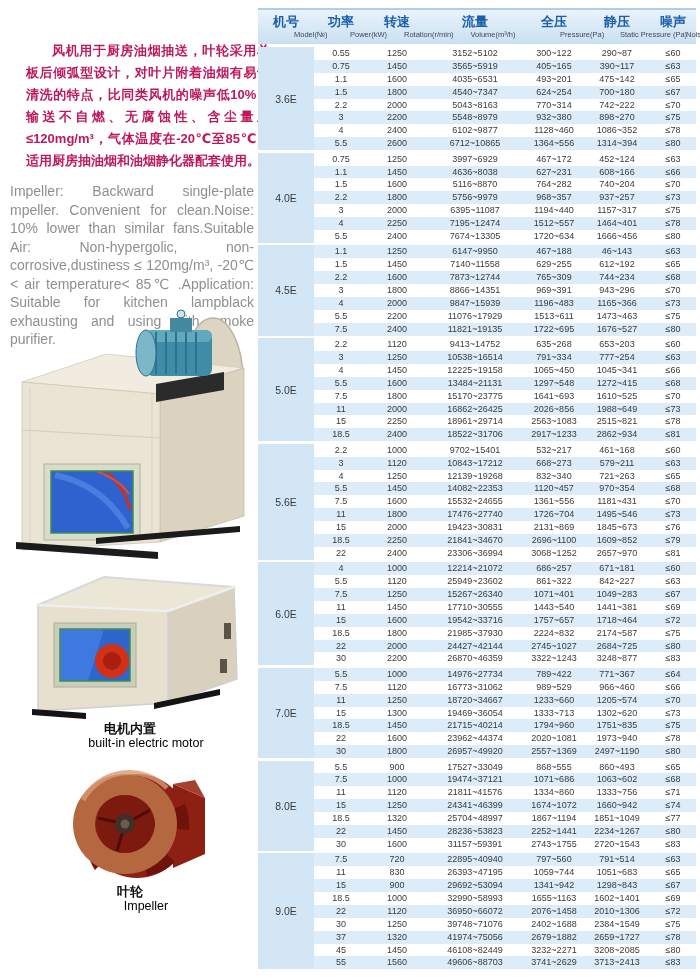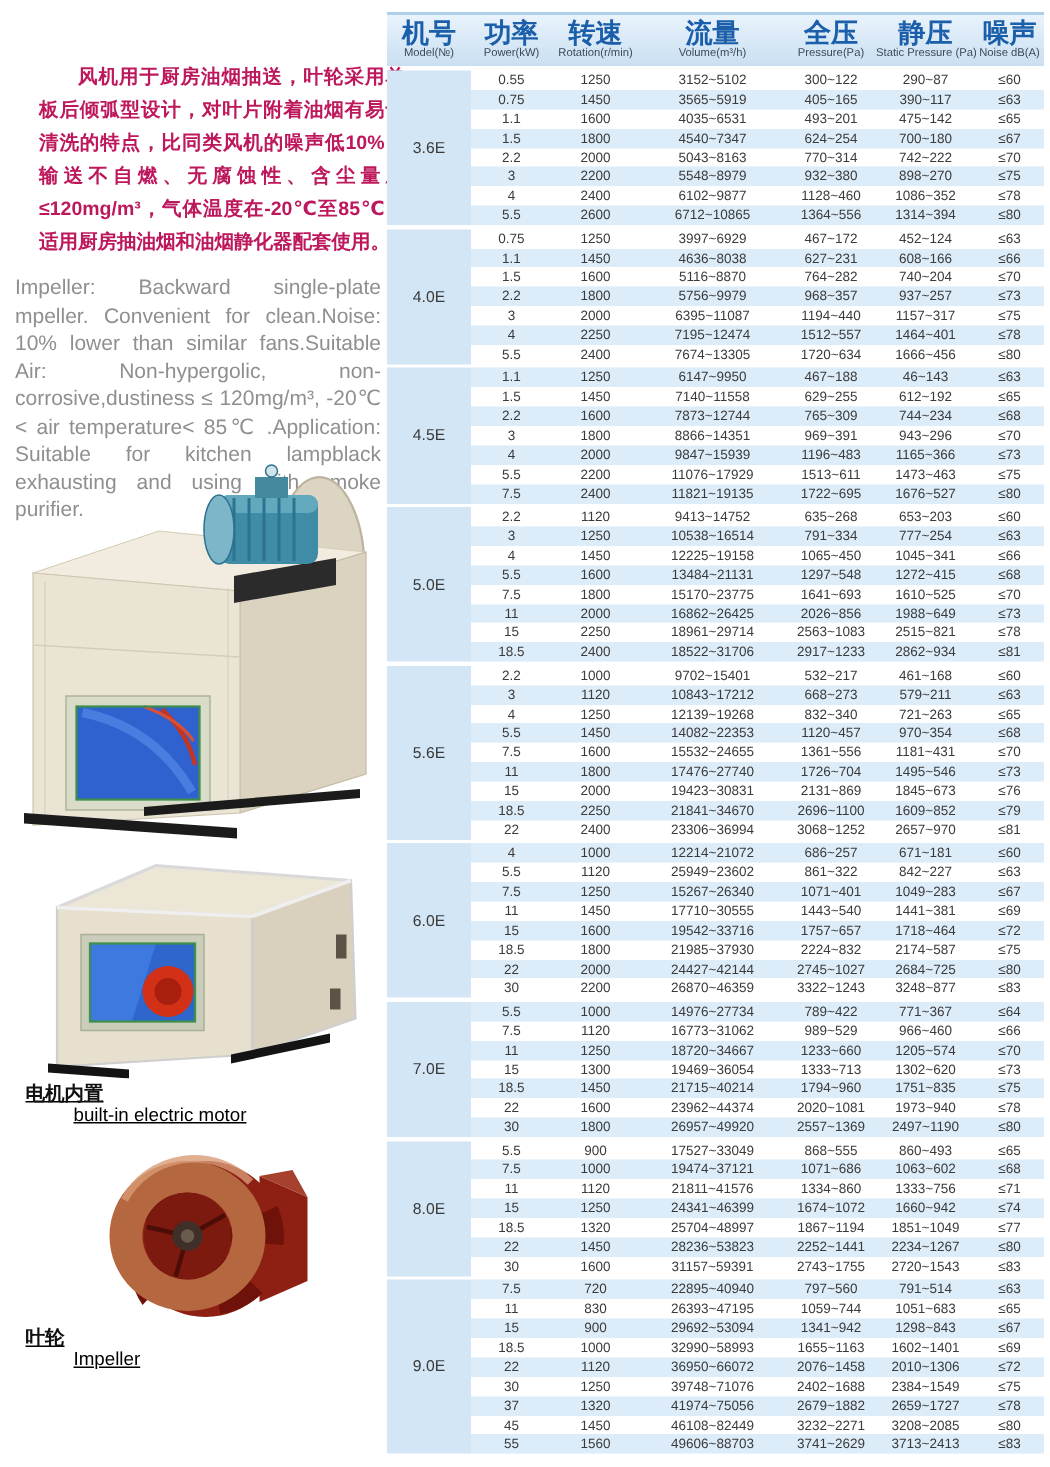--- a/index.html
+++ b/index.html
@@ -7,31 +7,31 @@
         font-family:"Liberation Sans","DejaVu Sans",sans-serif;}
 
   
   .desc-zh{position:absolute;left:10px;top:24px;width:244px;margin:16px;
            font-size:13px;line-height:22px;font-weight:bold;color:#be185d;
            text-align:justify;text-indent:2em;}
   .desc-en{position:absolute;left:10px;top:182px;width:244px;margin:0;
            font-size:14px;line-height:18.5px;color:#8f8f8f;text-align:justify;}
   .photo{position:absolute;}
   .photo svg{display:block;}
-  .caption{position:absolute;left:17px;width:260px;text-decoration:underline;}
+  .caption{position:absolute;left:0;width:260px;text-align:center;}
   .caption .zh{font-size:13px;font-weight:bold;color:#111;line-height:15px;}
   .caption .en{font-size:12.5px;color:#000000;line-height:15px;margin-left:32px;}
 
   
   .spec-table{position:absolute;left:258px;top:8px;width:438px;}
   .thead{display:flex;border-top:2px solid #aecfe9;padding:5px 0 4px;
          background:linear-gradient(#e9f3fc,var(--hdrband,#c9dff1));}
   .th{text-align:center;}
-  .th .zh{display:block;font-size:18px;font-weight:bold;color:var(--hdr,#1b5ea9);line-height:15px;}
-  .th .en{display:block;font-size:7.5px;color:#3c4a58;line-height:10px;white-space:nowrap;}
+  .th .zh{display:block;font-size:13px;font-weight:bold;color:var(--hdr,#1b5ea9);line-height:15px;font-family:Liberation Mono, monospace;}
+  .th .en{display:block;font-size:7.5px;color:#3c4a58;line-height:10px;white-space:nowrap;padding-left:36px;}
   .w0{width:56px}.w1{width:54px}.w2{width:58px}.w3{width:98px}.w4{width:60px}.w5{width:66px}.w6{width:46px}
   .tbody{}
   .group{display:flex;margin-top:2.5px;}
   .group:first-child{margin-top:3px;}
   .model-cell{width:56px;background:var(--modelbg,#d3e6f5);display:flex;align-items:center;
               justify-content:center;font-size:10.5px;color:#3a3a3a;}
   .group-rows{width:382px;}
   .row{display:flex;height:12.9px;line-height:12.9px;font-size:9px;color:#3a3a3a;}
   .row.alt{background:var(--stripe,#dcecf9);}
   .cell{text-align:center;white-space:nowrap;}

